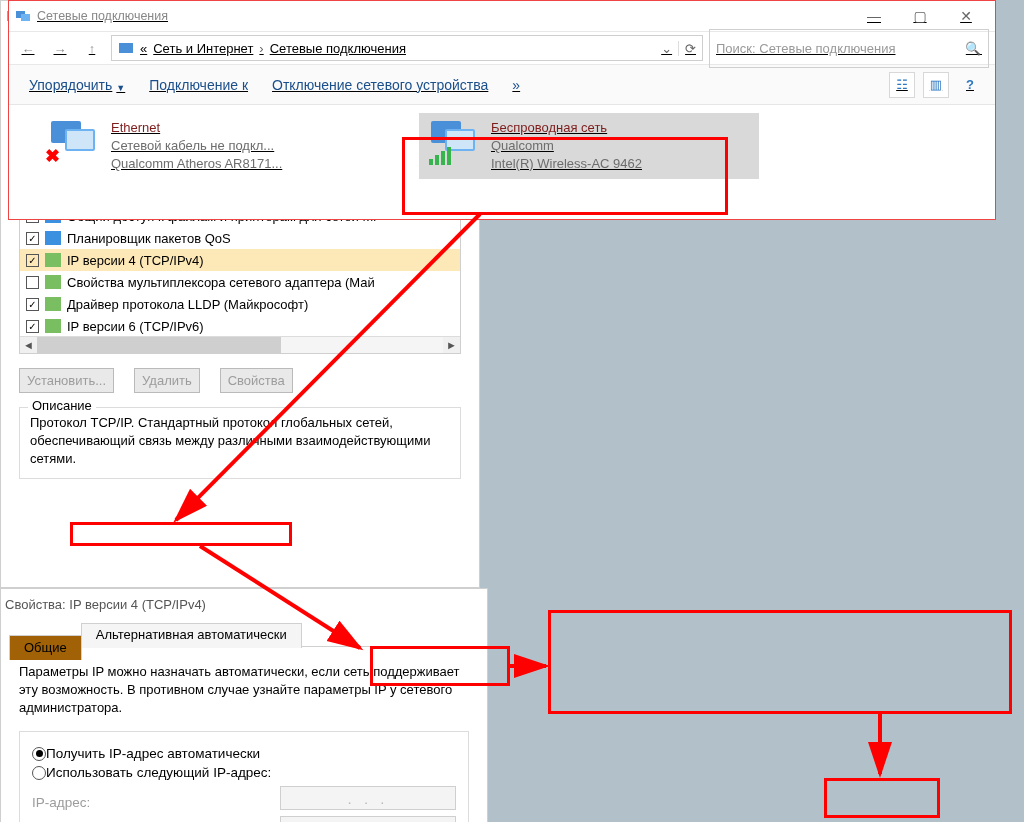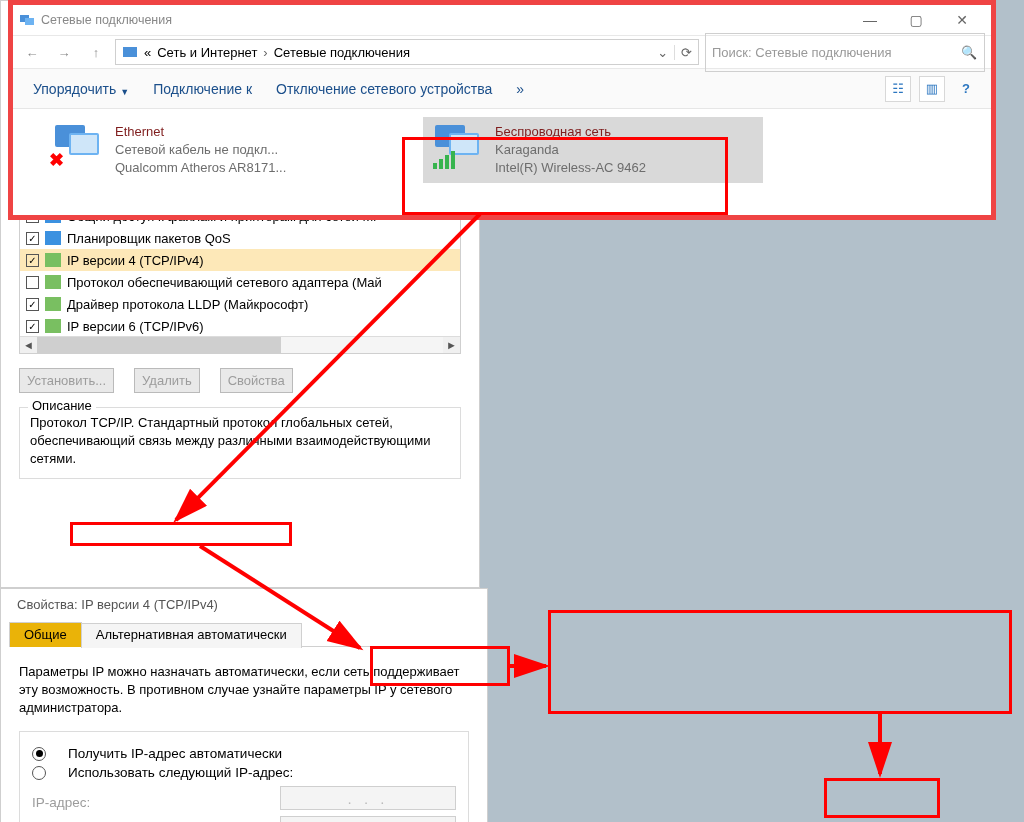--- a/index.html
+++ b/index.html
@@ -1,19 +1,19 @@
 <!DOCTYPE html>
 <html><head>
 <meta charset="utf-8">
 <style>
   * { box-sizing: border-box; font-family: "Segoe UI", Tahoma, sans-serif; }
   body { margin:0; width:1024px; height:822px; background:#b2c0ca; overflow:hidden; position:relative; }
 
   
-  .win { position:absolute; background:#fff; border:5px solid #ef4444; }
+  .win { position:absolute; background:#fff; border:1px solid #ef4444;text-decoration:underline; }
   .win-nc { left:8px; top:0; width:988px; height:220px; z-index:1; }
   .titlebar { height:30px; display:flex; align-items:center; padding:0 6px; color:#888; font-size:12.5px; }
   .titlebar .ticon { width:16px; height:16px; margin-right:6px; }
   .titlebar .spacer { flex:1; }
   .titlebar .wctl { width:46px; height:28px; display:flex; align-items:center; justify-content:center; color:#666; font-size:14px; }
   .addr { height:34px; display:flex; align-items:center; border-top:1px solid #e8e8e8; border-bottom:1px solid #e8e8e8; padding:0 6px; gap:6px; }
   .nav { width:26px; height:26px; border-radius:3px; display:flex; align-items:center; justify-content:center; color:#888; font-size:13px; }
   .addr-box { flex:1; height:26px; border:1px solid #cfcfcf; display:flex; align-items:center; font-size:13px; padding:0 6px; gap:6px; }
   .addr-box .chev { color:#666; }
   .search-box { width:280px; height:39px; border:1px solid #cfcfcf; display:flex; align-items:center; padding:0 6px; color:#999; font-size:13px; gap:6px; }
@@ -27,25 +27,25 @@
   .conn .cicon { width:56px; height:48px; position:relative; }
   .conn .txt { font-size:13px; line-height:18px; }
   .conn .t1 { color:#7f1d1d; }
   .conn .t2,.conn .t3 { color:#6d6d6d; }
   .red-x { position:absolute; left:0; bottom:0; color:red; font-size:18px; font-weight:bold; }
 
   .redbox { position:absolute; border:3px solid red; pointer-events:none; z-index:50; }
 
   
   .win-props { left:40px; top:222px; width:480px; height:588px; z-index:3; background:#fff; border:1px solid #cfcfcf; }
-  .dlg-title { height:30px; display:flex; align-items:center; padding:0 16px; font-size:13px; color:#555; }
+  .dlg-title { height:30px; display:flex; align-items:center; padding:0 4px; font-size:13px; color:#555; }
   .dlg-title .spacer { flex:1; }
   .dlg-title .xbtn { width:36px; text-align:center; color:#555; }
   .tabs { margin:2px 8px 0; height:26px; display:flex; border-bottom:1px solid #d0d0d0; font-size:13px;}
-  .tab { padding:4px 14px; border:1px solid #d0d0d0; border-bottom:none; background:#eab308; position:relative; top:1px; margin-right:-1px; }
+  .tab { padding:4px 14px; border:1px solid #d0d0d0; border-bottom:none; background:#a16207; position:relative; top:14px; margin-right:-1px; }
   .tab.inact { background:#f5f5f5; top:2px; padding-top:3px; }
   .pane { padding:12px 18px; font-size:13px; }
   .lbl { margin:4px 0 6px; }
   .adapter-box { border:1px solid #cfcfcf; height:30px; display:flex; align-items:center; padding:0 6px; gap:6px; }
   .btn { border:1px solid #bababa; background:#e9e9e9; padding:4px 7px; font-size:13px; }
   .btn.dis { color:#9c9c9c; }
   .listbox { border:1px solid #cfcfcf; margin-top:6px; height:172px; overflow:hidden; position:relative; }
   .listrow { display:flex; align-items:center; height:22px; gap:6px; padding:0 6px; font-size:13px; }
   .listrow.sel { background:#fde8b8; }
   .cb { width:13px; height:13px; border:1px solid #555; display:flex; align-items:center; justify-content:center; font-size:10px; }
@@ -55,21 +55,21 @@
   .hscroll .arr { width:17px; text-align:center; font-size:11px; color:#555; line-height:17px;}
   .hscroll .track { flex:1; background:#f5f5f5; position:relative; }
   .hscroll .thumb { position:absolute; left:0; top:0; bottom:0; width:60%; background:#cfcfcf; }
   .btnrow { margin-top:14px; display:flex; gap:20px; }
   .group { border:1px solid #dcdcdc; margin-top:14px; padding:6px 10px 10px; position:relative; }
   .group .glabel { position:absolute; top:-10px; left:8px; background:#fff; padding:0 4px; font-size:13px; }
 
   
   .win-ipv4 { left:534px; top:222px; width:488px; height:600px; z-index:2; background:#fff; border:1px solid #cfcfcf; }
   .desc { font-size:13px; line-height:18px; padding:4px 0 10px; }
-  .radio { display:flex; align-items:center; gap:22px; font-size:13.5px; margin:4px 0; }
+  .radio { display:flex; align-items:center; gap:0; font-size:13.5px; margin:4px 0; }
   .rb { width:14px; height:14px; border:1px solid #555; border-radius:50%; display:flex; align-items:center; justify-content:center; }
   .rb .dot { width:7px; height:7px; background:#000; border-radius:50%; }
   .fgroup { border:1px solid #dcdcdc; padding:10px 12px 14px; margin-top:4px; }
   .frow { display:flex; align-items:center; justify-content:space-between; margin:6px 0; font-size:13.5px; }
   .frow.dis { color:#9c9c9c;align-items:flex-end; }
   .ipf { width:176px; height:24px; border:1px solid #cfcfcf; background:#fff; text-align:center; letter-spacing:4px; font-size:15px; display:flex; align-items:center; justify-content:center;}
   .ipf.dis { background:#f4f4f4; color:#bbb;}
 
   
   svg.arrow { position:absolute; z-index:60; pointer-events:none; }
@@ -153,21 +153,21 @@
         <g fill="#37b44e">
               <rect x="4" y="40" width="4" height="6"></rect>
               <rect x="10" y="36" width="4" height="10"></rect>
               <rect x="16" y="32" width="4" height="14"></rect>
               <rect x="22" y="28" width="4" height="18"></rect>
             </g>
           </svg>
       </div>
       <div class="txt">
         <div class="t1">Беспроводная сеть</div>
-        <div class="t2">Karaganda</div>
+        <div class="t2">Qualcomm</div>
         <div class="t3">Intel(R) Wireless-AC 9462</div>
       </div>
     </div>
   </div>
 </div>
 
 <div class="win-props">
   <div class="dlg-title">
     <svg class="svg-net" viewBox="0 0 16 16">
         <rect x="2" y="3" width="12" height="10" fill="#6db3f2"></rect>
@@ -210,21 +210,21 @@
             <span>Планировщик пакетов QoS</span>
           </div>
           <div class="listrow sel">
             <span class="cb">✓</span>
             <span class="miniicon"></span>
             <span>IP версии 4 (TCP/IPv4)</span>
           </div>
           <div class="listrow">
             <span class="cb"></span>
             <span class="miniicon"></span>
-            <span>Протокол обеспечивающий сетевого адаптера (Май</span>
+            <span>Свойства мультиплексора сетевого адаптера (Май</span>
           </div>
           <div class="listrow">
             <span class="cb">✓</span>
             <span class="miniicon"></span>
             <span>Драйвер протокола LLDP (Майкрософт)</span>
           </div>
           <div class="listrow">
             <span class="cb">✓</span>
             <span class="miniicon"></span>
             <span>IP версии 6 (TCP/IPv6)</span>

